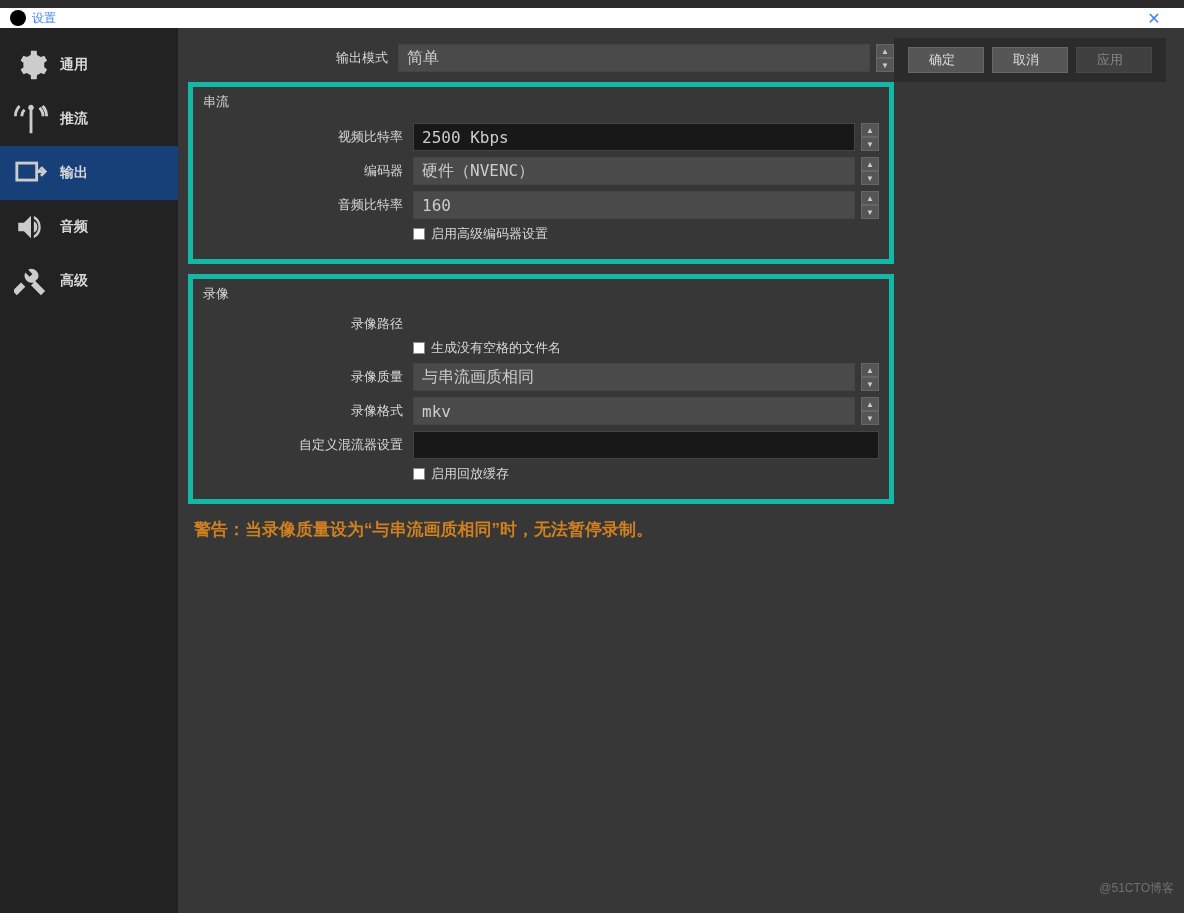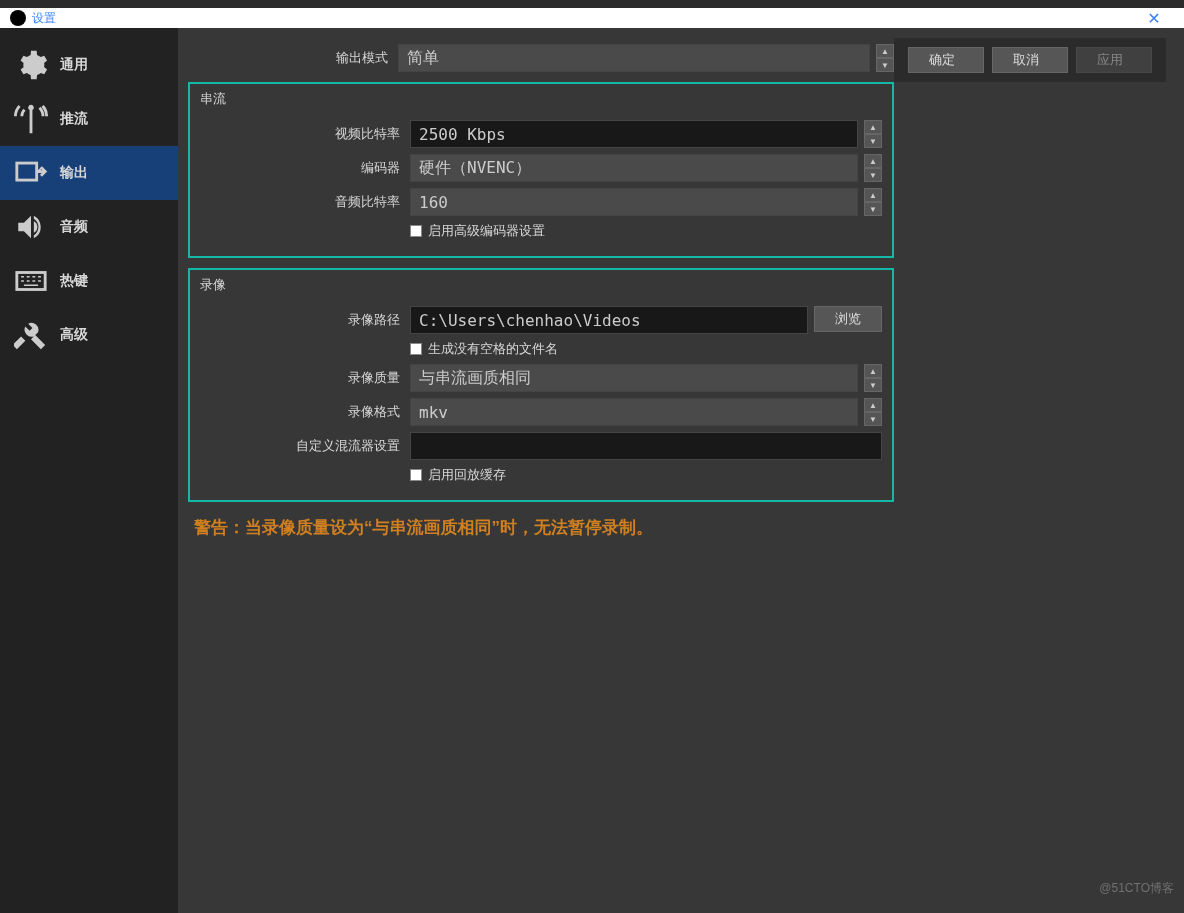--- a/index.html
+++ b/index.html
@@ -102,21 +102,21 @@
   flex: 1;
   display: flex;
   align-items: center;
   justify-content: center;
   font-size: 8px;
   border: 1px solid #666;
   cursor: pointer;
   color: #ccc;
 }
 .fieldset {
-  border: 2px solid #14b8a6;
+  border: 5px solid #14b8a6;
   margin: 10px 0;
   padding: 0 10px 10px 10px;
 }
 .legend {
   padding: 6px 0;
   color: #d8d8d8;
   font-size: 13px;
 }
 .checkbox {
   display: inline-flex;
@@ -195,27 +195,20 @@
           <path fill="#ccc" d="M16 11l6 0-3-3m3 3-3 3"></path>
           <path stroke="#ccc" stroke-width="2" d="M16 11h6m-3-3 3 3-3 3"></path>
         </svg>
       <span>输出</span>
     </div>
     <div class="sidebar-item">
       <svg viewBox="0 0 24 24">
           <path fill="#ccc" d="M3 9v6h4l5 5V4L7 9H3zm13.5 3a4.5 4.5 0 00-2.5-4v8a4.5 4.5 0 002.5-4zm-2.5-8v2.1a7 7 0 010 11.8V20a9 9 0 000-16z"></path>
         </svg>
       <span>音频</span>
-    </div>
-    <div class="sidebar-item">
-      <svg viewBox="0 0 24 24">
-          <rect x="2" y="6" width="20" height="12" fill="none" stroke="#ccc" stroke-width="2"></rect>
-          <path stroke="#ccc" stroke-width="1" d="M5 9h2M9 9h2M13 9h2M17 9h2M5 12h2M9 12h2M13 12h2M17 12h2M7 15h10"></path>
-        </svg>
-      <span>热键</span>
     </div>
     <div class="sidebar-item">
       <svg viewBox="0 0 24 24">
           <path fill="#ccc" d="M22 19l-7-7 2-2a5 5 0 00-7-6l3 3-2 2-3-3a5 5 0 006 7l-2 2 7 7 3-3zM2 22l6-6-3-3-6 6 3 3z"></path>
         </svg>
       <span>高级</span>
     </div>
   </div>
 
   <div class="main">
@@ -280,28 +273,20 @@
               <span>启用高级编码器设置</span>
             </label>
           </div>
         </div>
       </div>
 
       <div class="fieldset">
         <div class="legend">录像</div>
         <div class="row">
           <div class="lbl">录像路径</div>
-          <div class="ctrl">
-            <div class="input dark">
-                <span>C:\Users\chenhao\Videos</span>
-              </div>
-            <div class="btn">
-                <span>浏览</span>
-              </div>
-          </div>
         </div>
         <div class="row">
           <div class="lbl"></div>
           <div class="ctrl">
             <label class="checkbox">
               <span class="box"></span>
               <span>生成没有空格的文件名</span>
             </label>
           </div>
         </div>

